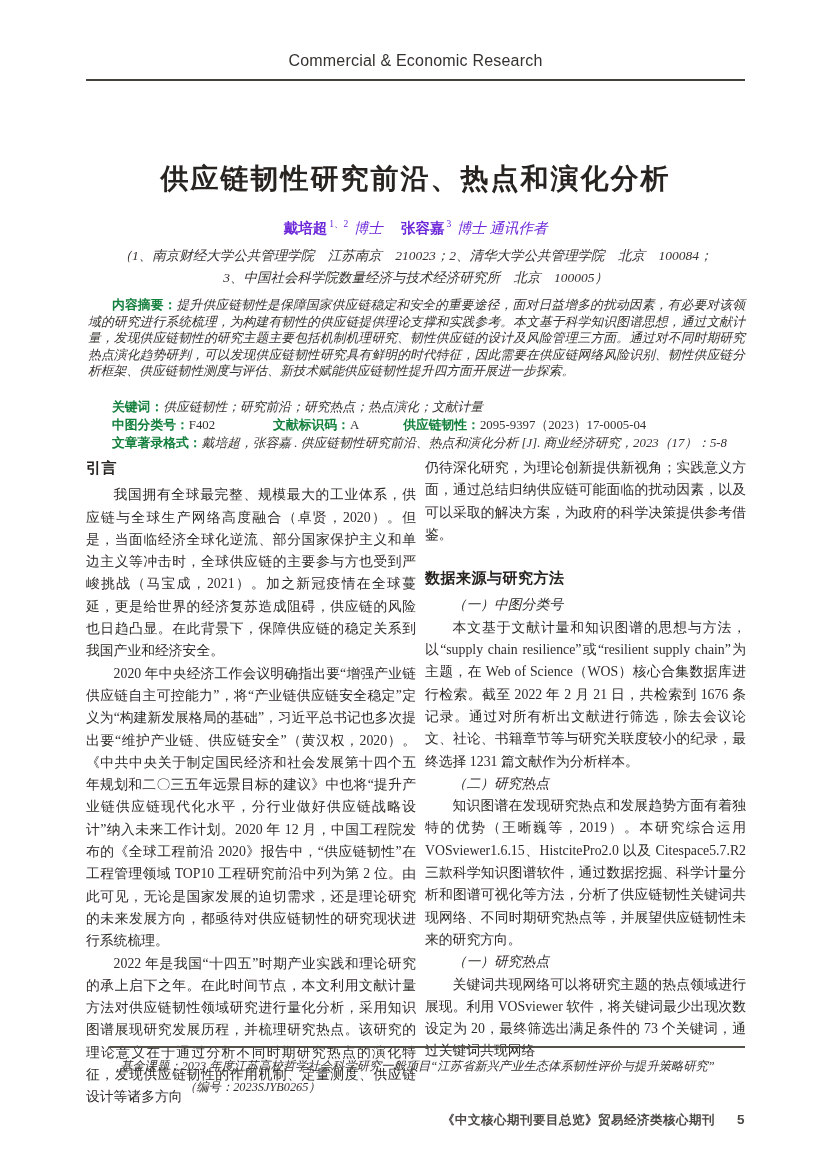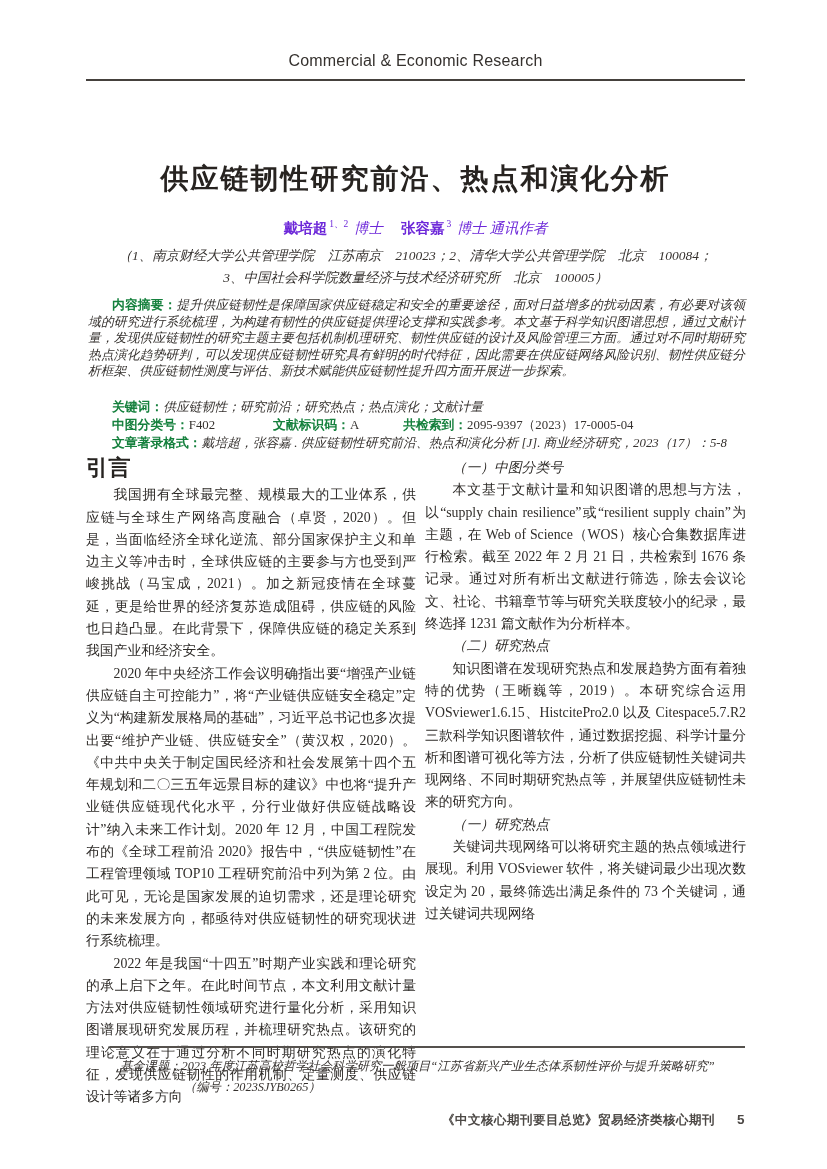--- a/index.html
+++ b/index.html
@@ -43,21 +43,21 @@
   .gap2{display:inline-block;width:44px;}
 
   
   .col{top:457px;width:330px;font-size:13.8px;line-height:22.3px;text-align:justify;color:#2e2b28;}
   .col-left{left:86px;}
   .col-right{left:425px;width:321px;}
   .col p{margin:0;text-indent:2em;}
   .col p.noindent{text-indent:0;}
   .sec-heading{
     font-family:"Liberation Sans","DejaVu Sans",sans-serif;
-    font-weight:700;font-size:22px;color:#262320;text-indent:0;
+    font-weight:700;font-size:15px;color:#262320;text-indent:0;
     letter-spacing:.5px;margin:0 0 5px 0;
   }
   .sec-heading.spaced{margin-top:21px;}
   .sub-heading{font-style:italic;text-indent:1.6em;margin:1px 0;}
 
   
   .footnote-rule{top:1046px;left:110px;width:635px;border-top:2px solid #55514d;height:0;}
   .footnote{top:1056px;left:120px;width:625px;font-size:12.3px;line-height:20.5px;
     font-style:italic;color:#35312e;}
   .footnote .fn2{padding-left:64px;}
@@ -92,36 +92,38 @@
 <div class="abs meta-block">
   <p><span class="lbl">内容摘要：</span><span class="kai">提升供应链韧性是保障国家供应链稳定和安全的重要途径，面对日益增多的扰动因素，有必要对该领域的研究进行系统梳理，为构建有韧性的供应链提供理论支撑和实践参考。本文基于科学知识图谱思想，通过文献计量，发现供应链韧性的研究主题主要包括机制机理研究、韧性供应链的设计及风险管理三方面。通过对不同时期研究热点演化趋势研判，可以发现供应链韧性研究具有鲜明的时代特征，因此需要在供应链网络风险识别、韧性供应链分析框架、供应链韧性测度与评估、新技术赋能供应链韧性提升四方面开展进一步探索。</span></p>
 </div>
 
 <div class="abs meta-line" style="top:399px;">
   <p><span class="lbl">关键词：</span><span class="kai">供应链韧性；研究前沿；研究热点；热点演化；文献计量</span></p>
 </div>
 
 <div class="abs meta-line" style="top:417px;">
   <p>
-    <span class="lbl">中图分类号：</span><span>F402</span><span class="gap1"></span><span class="lbl">文献标识码：</span><span>A</span><span class="gap2"></span><span class="lbl">共检索到：</span><span>2095-9397（2023）17-0005-04</span>
+    <span class="lbl">中图分类号：</span><span>F402</span><span class="gap1"></span><span class="lbl">文献标识码：</span><span>A</span><span class="gap2"></span><span class="lbl">供应链韧性：</span><span>2095-9397（2023）17-0005-04</span>
   </p>
 </div>
 
 <div class="abs meta-line" style="top:435px;">
   <p><span class="lbl">文章著录格式：</span><span class="kai">戴培超，张容嘉 . 供应链韧性研究前沿、热点和演化分析 [J]. 商业经济研究，2023（17）：5-8</span></p>
 </div>
 
 <div class="abs col col-left">
   <h2 class="sec-heading">引言</h2>
   <p>我国拥有全球最完整、规模最大的工业体系，供应链与全球生产网络高度融合（卓贤，2020）。但是，当面临经济全球化逆流、部分国家保护主义和单边主义等冲击时，全球供应链的主要参与方也受到严峻挑战（马宝成，2021）。加之新冠疫情在全球蔓延，更是给世界的经济复苏造成阻碍，供应链的风险也日趋凸显。在此背景下，保障供应链的稳定关系到我国产业和经济安全。</p>
   <p>2020 年中央经济工作会议明确指出要“增强产业链供应链自主可控能力”，将“产业链供应链安全稳定”定义为“构建新发展格局的基础”，习近平总书记也多次提出要“维护产业链、供应链安全”（黄汉权，2020）。《中共中央关于制定国民经济和社会发展第十四个五年规划和二〇三五年远景目标的建议》中也将“提升产业链供应链现代化水平，分行业做好供应链战略设计”纳入未来工作计划。2020 年 12 月，中国工程院发布的《全球工程前沿 2020》报告中，“供应链韧性”在工程管理领域 TOP10 工程研究前沿中列为第 2 位。由此可见，无论是国家发展的迫切需求，还是理论研究的未来发展方向，都亟待对供应链韧性的研究现状进行系统梳理。</p>
   <p>2022 年是我国“十四五”时期产业实践和理论研究的承上启下之年。在此时间节点，本文利用文献计量方法对供应链韧性领域研究进行量化分析，采用知识图谱展现研究发展历程，并梳理研究热点。该研究的理论意义在于通过分析不同时期研究热点的演化特征，发现供应链韧性的作用机制、定量测度、供应链设计等诸多方向</p>
 </div>
 
 <div class="abs col col-right">
+  <p class="noindent">仍待深化研究，为理论创新提供新视角；实践意义方面，通过总结归纳供应链可能面临的扰动因素，以及可以采取的解决方案，为政府的科学决策提供参考借鉴。</p>
+  <h2 class="sec-heading spaced">数据来源与研究方法</h2>
   <p class="sub-heading">（一）中图分类号</p>
   <p>本文基于文献计量和知识图谱的思想与方法，以“supply chain resilience”或“resilient supply chain”为主题，在 Web of Science（WOS）核心合集数据库进行检索。截至 2022 年 2 月 21 日，共检索到 1676 条记录。通过对所有析出文献进行筛选，除去会议论文、社论、书籍章节等与研究关联度较小的纪录，最终选择 1231 篇文献作为分析样本。</p>
   <p class="sub-heading">（二）研究热点</p>
   <p>知识图谱在发现研究热点和发展趋势方面有着独特的优势（王晰巍等，2019）。本研究综合运用 VOSviewer1.6.15、HistcitePro2.0 以及 Citespace5.7.R2 三款科学知识图谱软件，通过数据挖掘、科学计量分析和图谱可视化等方法，分析了供应链韧性关键词共现网络、不同时期研究热点等，并展望供应链韧性未来的研究方向。</p>
   <p class="sub-heading">（一）研究热点</p>
   <p>关键词共现网络可以将研究主题的热点领域进行展现。利用 VOSviewer 软件，将关键词最少出现次数设定为 20，最终筛选出满足条件的 73 个关键词，通过关键词共现网络</p>
 </div>
 
 <div class="abs footnote-rule"></div>
 <div class="abs footnote">

